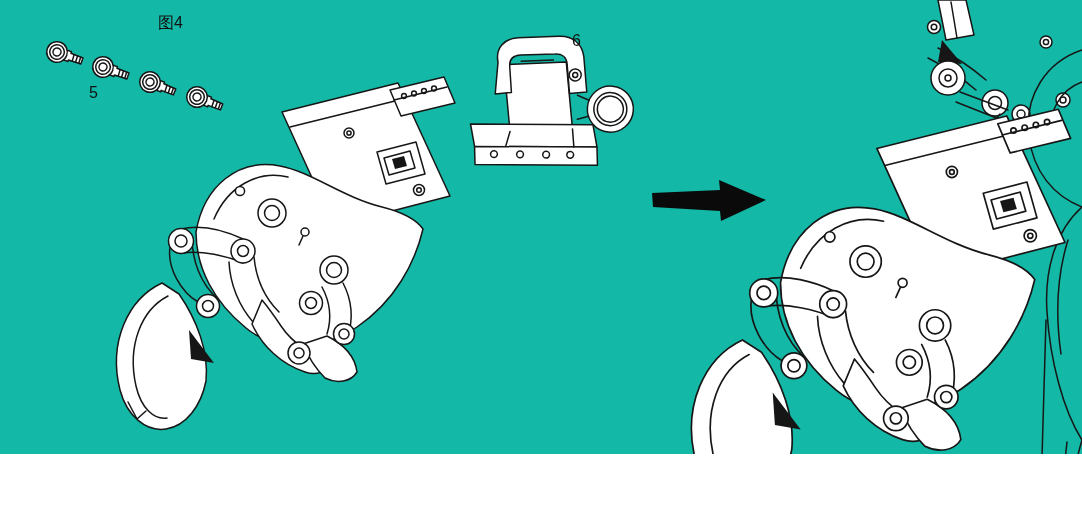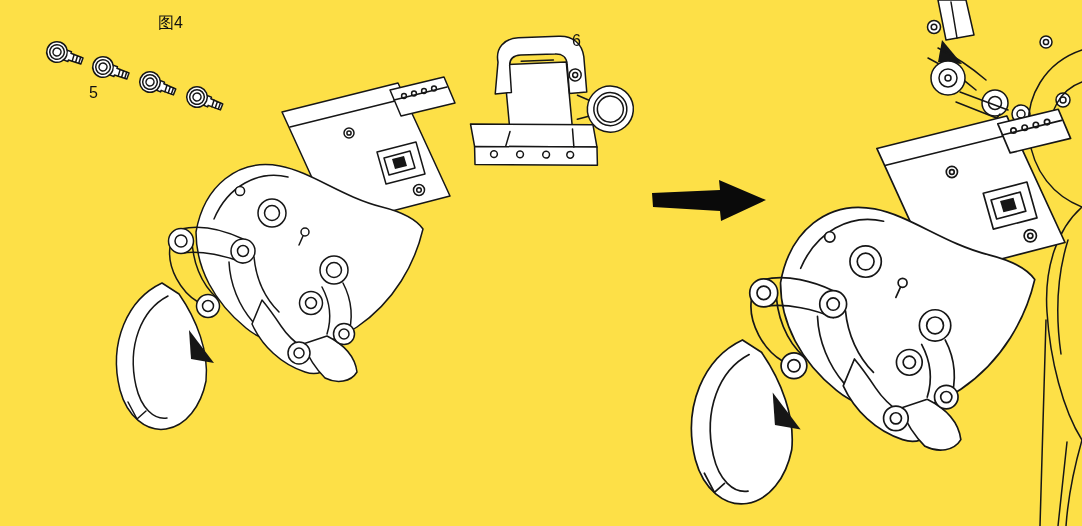--- a/index.html
+++ b/index.html
@@ -1,16 +1,16 @@
 <!DOCTYPE html>
 <html><head>
 <meta charset="utf-8">
 <style>
   html,body{margin:0;padding:0;background:#ffffff;}
-  .canvas{position:relative;width:1082px;height:526px;background:#fde047;overflow:hidden;}
+  .canvas{position:relative;width:1082px;height:454px;background:#14b8a6;overflow:hidden;}
   svg{position:absolute;left:0;top:0;}
   .art{stroke:#161616;fill:none;stroke-width:1.5;stroke-linejoin:round;stroke-linecap:round;}
   .wh{fill:#ffffff;}
   .dk{fill:#161616;stroke:none;}
   text{font-family:"Liberation Sans","DejaVu Sans",sans-serif;fill:#111111;}
   .cap{font-size:16px;}
 </style>
 </head>
 <body>
 

